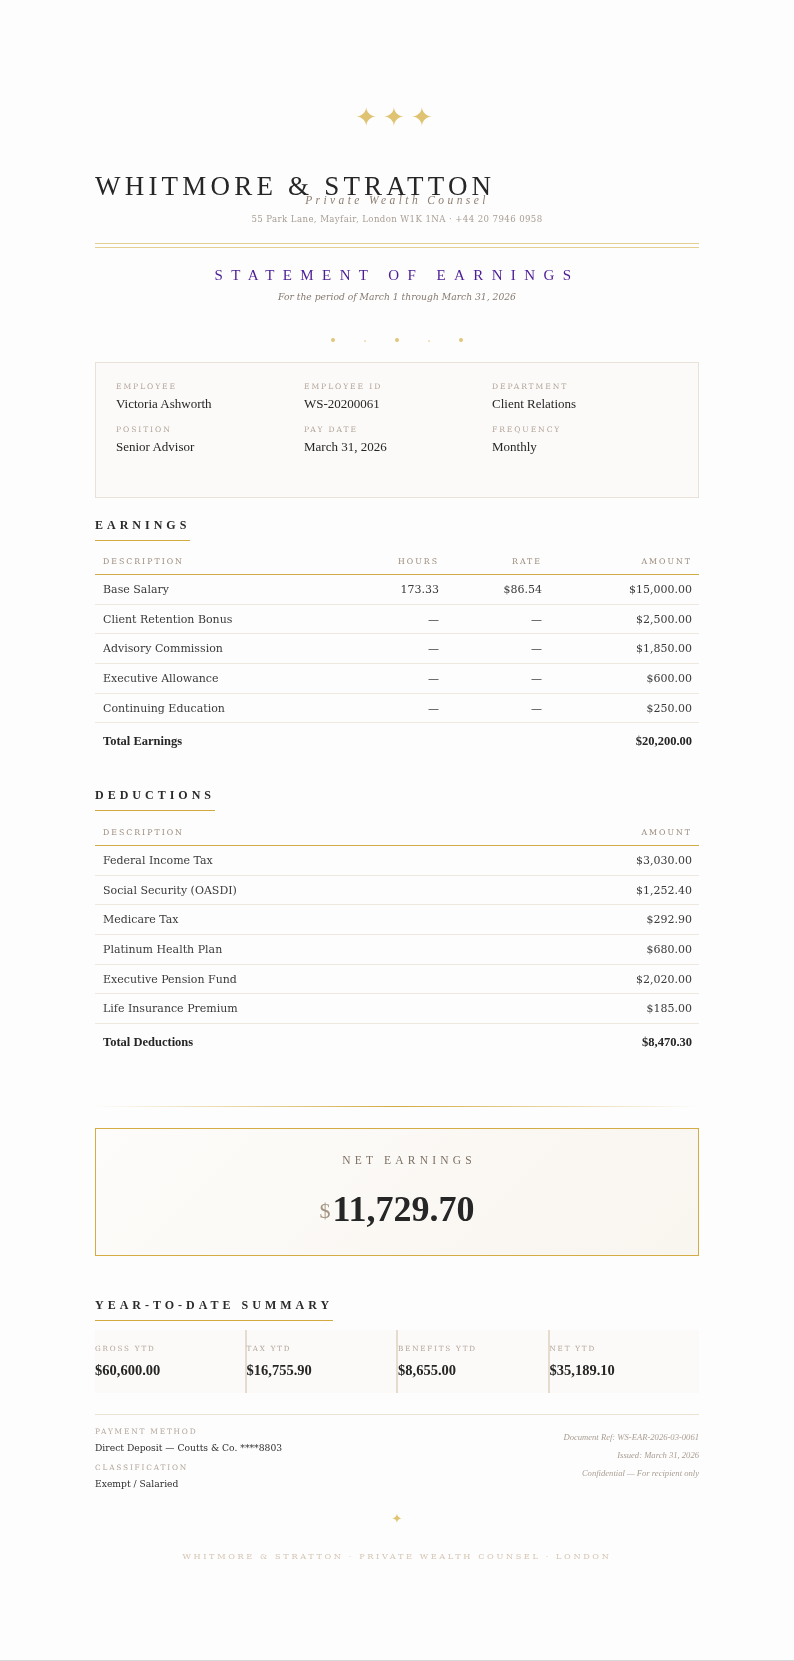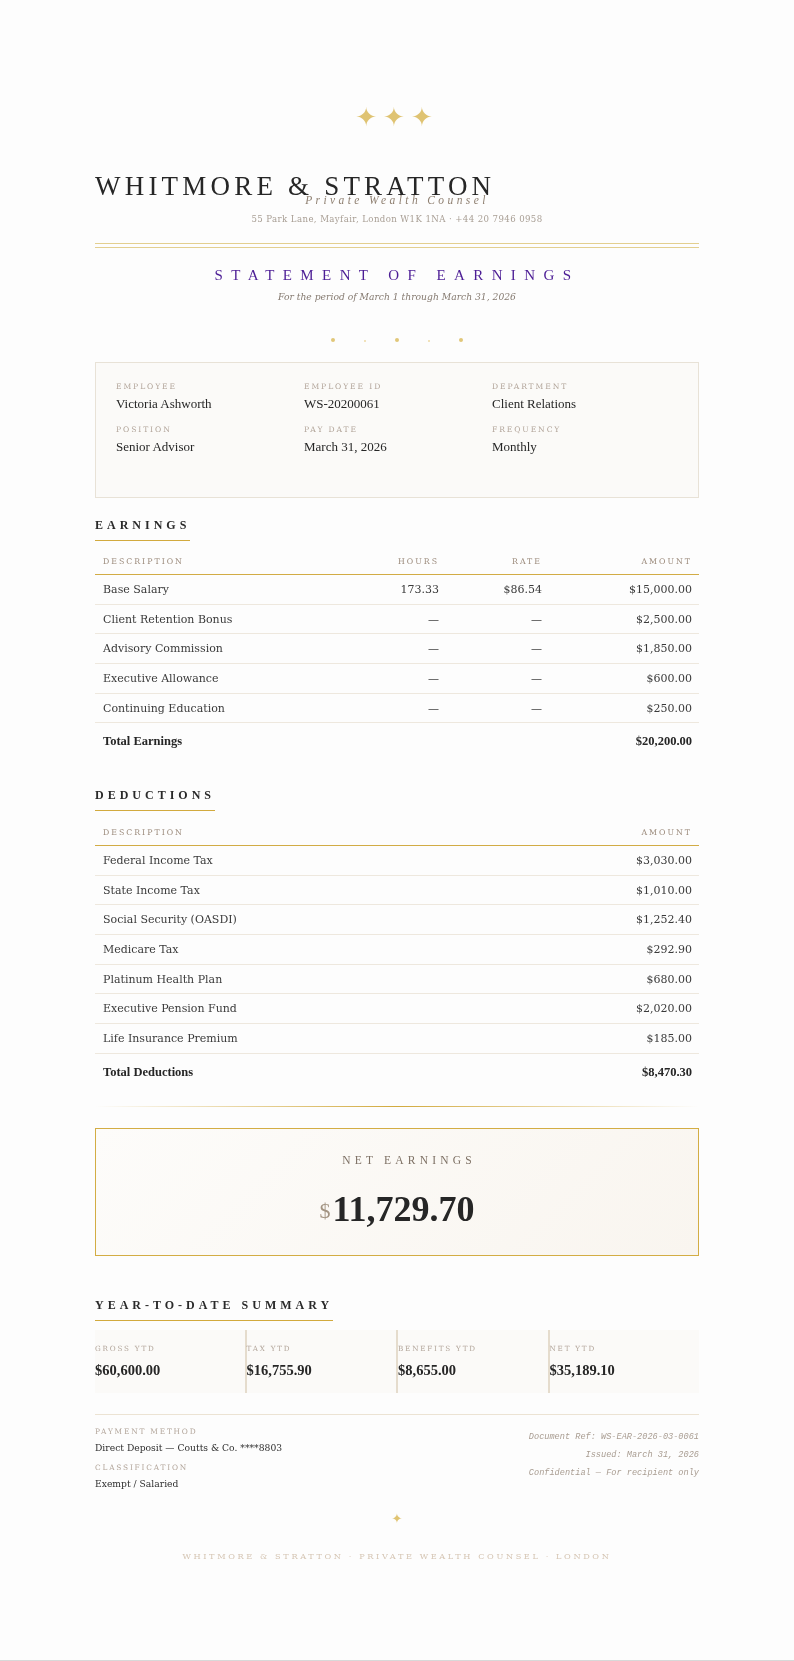--- a/index.html
+++ b/index.html
@@ -65,21 +65,21 @@
   .ytd .cell + .cell { border-left: 2px solid #e5dccd; }
   .ytd .lbl { margin-top: 13px; font-family: "DejaVu Serif", serif; font-size: 7.2px; letter-spacing: 1.8px; color: #b2a59a; line-height: 11px; }
   .ytd .val { margin-top: 6px; font-family: "Liberation Serif", serif; font-weight: 700; font-size: 14.5px; color: #262626; line-height: 20px; }
 
   .thin-rule { position: absolute; top: 1414px; left: 0; width: 604px; height: 1px; background: #ece3d3; }
 
   .meta-l { position: absolute; top: 1426px; left: 0; width: 300px; }
   .meta-l .lbl { font-family: "DejaVu Serif", serif; font-size: 7.4px; letter-spacing: 1.8px; color: #b2a59a; line-height: 12px; }
   .meta-l .val { font-family: "DejaVu Serif", serif; font-size: 9.2px; color: #2e2e2e; line-height: 14px; margin-top: 3px; margin-bottom: 7px; }
   .meta-r { position: absolute; top: 1428px; right: 0; width: 300px; text-align: right; }
-  .meta-r div { font-family: Liberation Mono, monospace; font-style: italic; font-size: 8.6px; color: #a99d92; line-height: 18px; }
+  .meta-r div { font-family: Liberation Serif, serif; font-style: italic; font-size: 8.6px; color: #a99d92; line-height: 18px; }
 
   .foot-star { position: absolute; top: 1511px; left: 0; width: 604px; text-align: center; color: #e0c472; font-size: 13px; line-height: 16px; }
   .foot-text { position: absolute; top: 1550px; left: 0; width: 604px; text-align: center; font-family: "DejaVu Serif", serif; font-size: 8.2px; letter-spacing: 2.6px; color: #d5c5b3; line-height: 12px; }
 </style>
 </head>
 <body>
 
 <div class="page">
 
   <div class="stars">✦✦✦</div>
@@ -173,24 +173,20 @@
   <div class="tbl" style="top:821px;">
     <div class="thead">
       <span class="c-desc">DESCRIPTION</span>
       <span class="c-amt">AMOUNT</span>
     </div>
     <div class="row">
       <span class="c-desc">Federal Income Tax</span>
       <span class="c-amt">$3,030.00</span>
     </div>
     <div class="row">
-      <span class="c-desc">State Income Tax</span>
-      <span class="c-amt">$1,010.00</span>
-    </div>
-    <div class="row">
       <span class="c-desc">Social Security (OASDI)</span>
       <span class="c-amt">$1,252.40</span>
     </div>
     <div class="row">
       <span class="c-desc">Medicare Tax</span>
       <span class="c-amt">$292.90</span>
     </div>
     <div class="row">
       <span class="c-desc">Platinum Health Plan</span>
       <span class="c-amt">$680.00</span>

